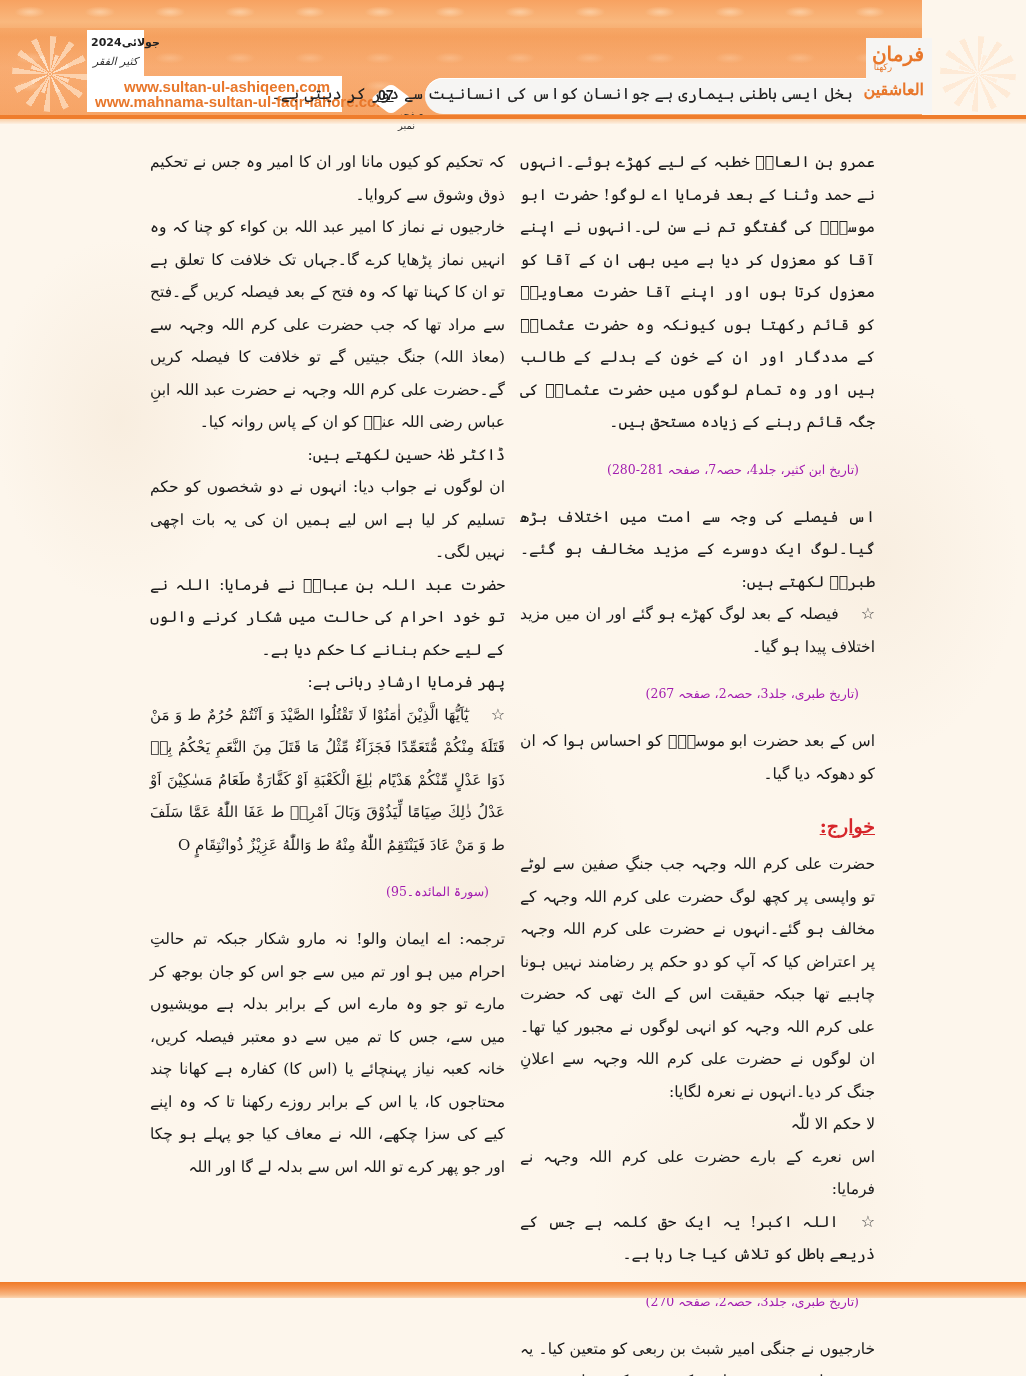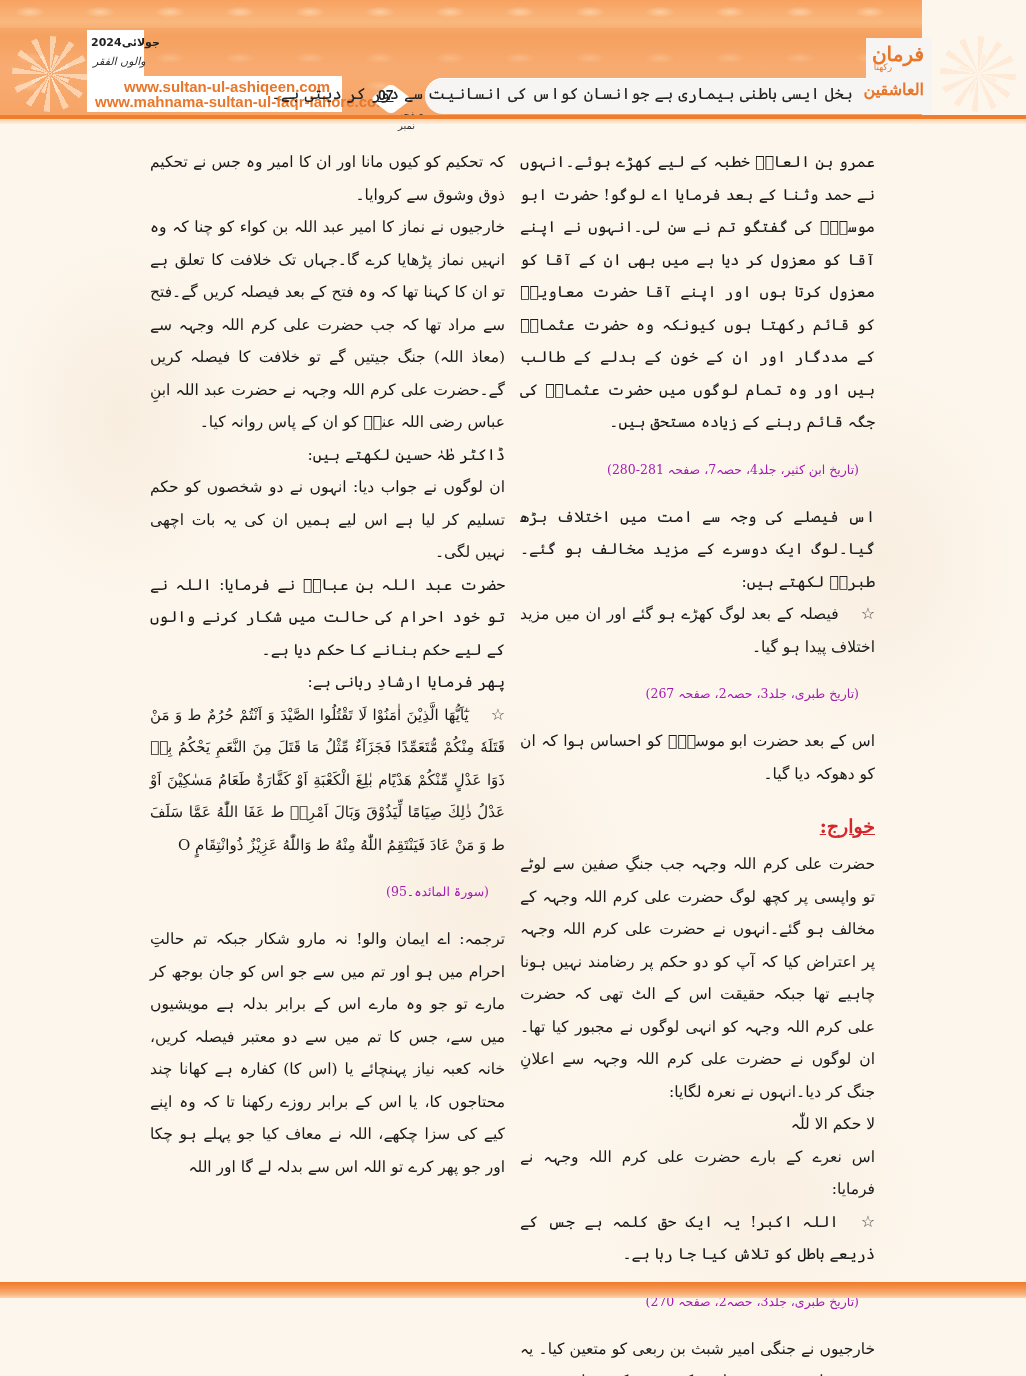--- a/index.html
+++ b/index.html
@@ -156,21 +156,21 @@
 <div class="header">
   <div class="header-pattern"></div>
   <div class="header-band"></div>
   <div class="medallion left"></div>
   <div class="medallion right"></div>
 
   <div class="info-panel">
     <div class="info-top"></div>
     <div class="info-bottom"></div>
     <span class="date-label">جولائی2024</span>
-    <span class="mag-logo">والوں الفقر</span>
+    <span class="mag-logo">کثیر الفقر</span>
     <a class="url one">www.sultan-ul-ashiqeen.com</a>
     <a class="url two">www.mahnama-sultan-ul-faqr-lahore.com</a>
   </div>
 
   <div class="page-badge">
     <div class="diamond"></div>
     <span class="page-num">07</span>
     <span class="page-word">صفحہ نمبر</span>
   </div>
 

